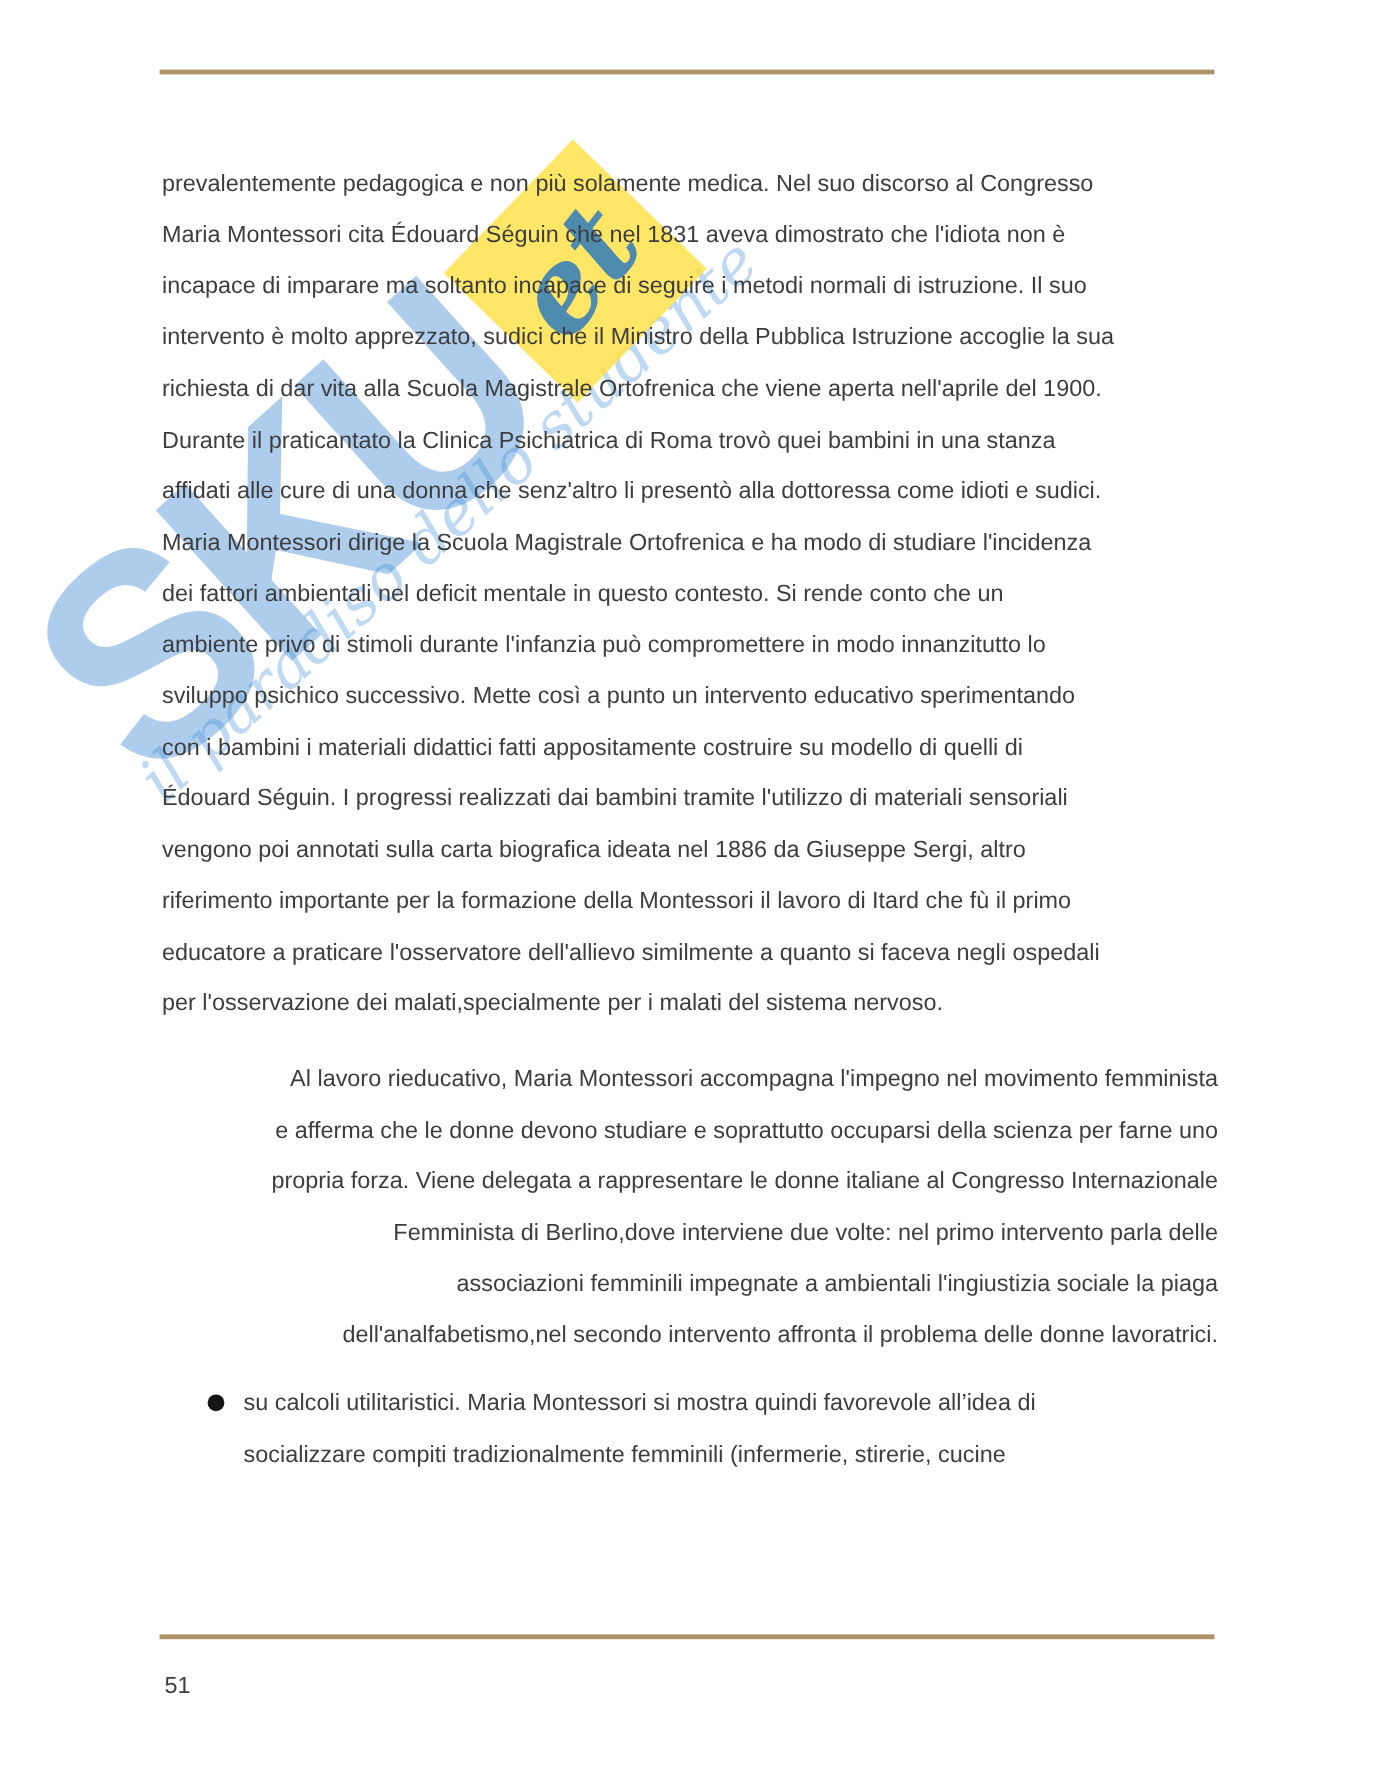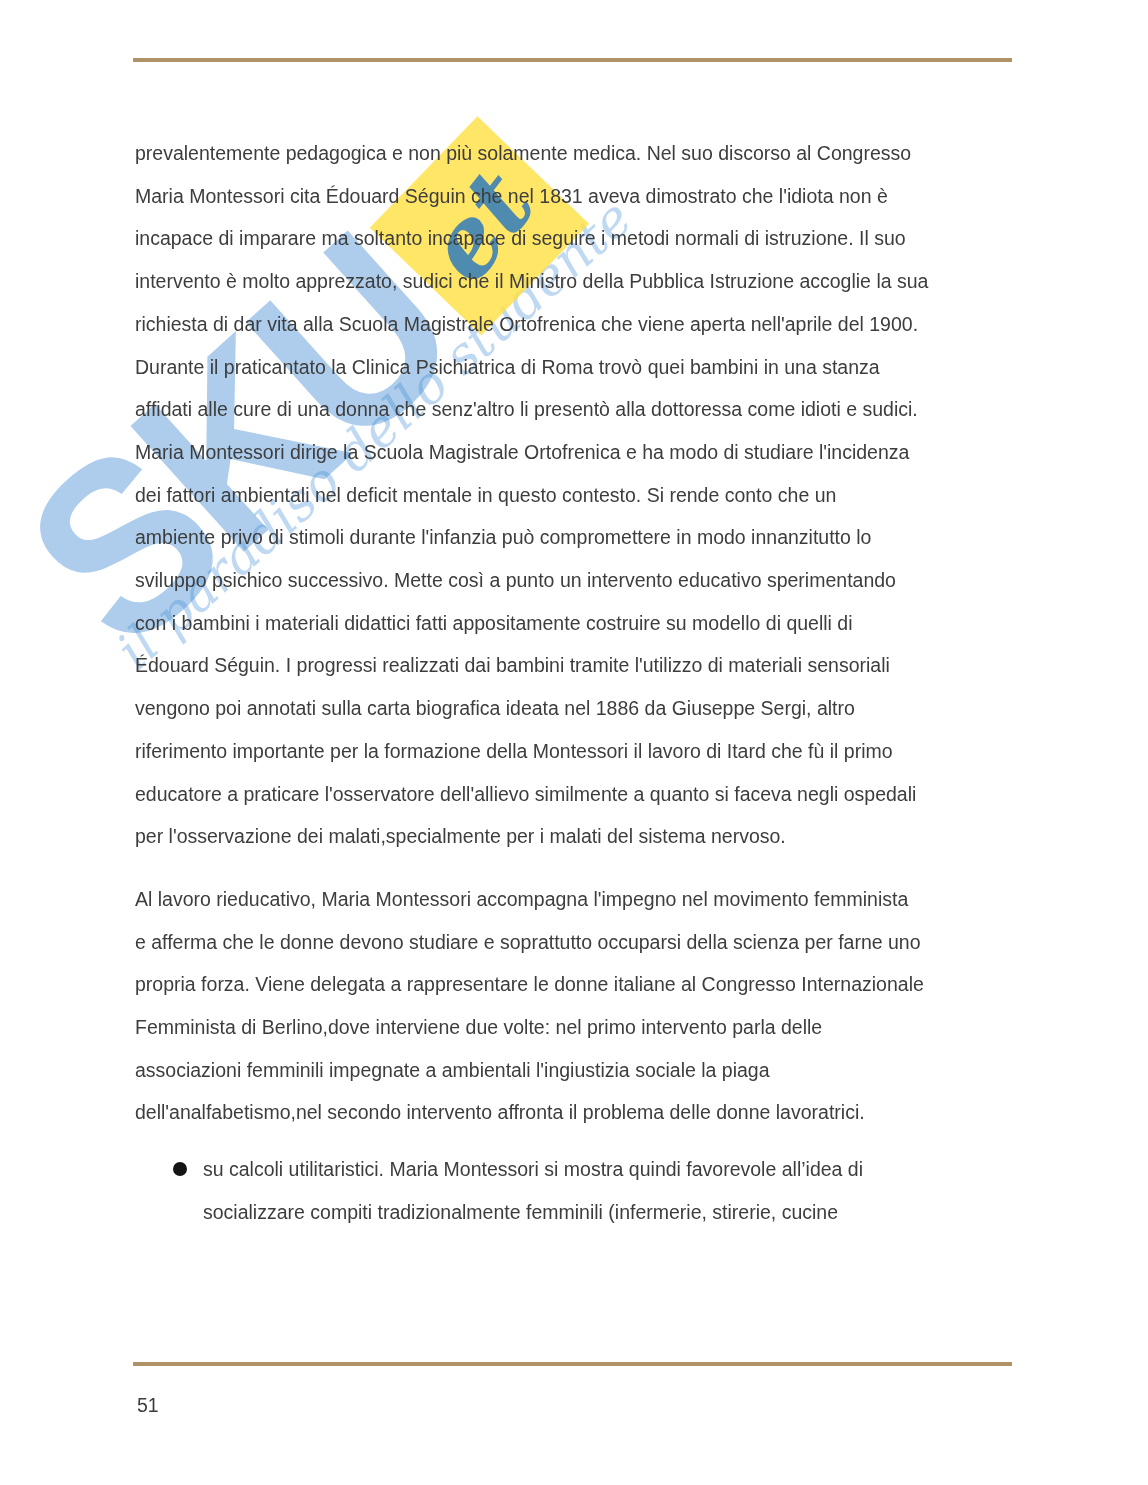--- a/index.html
+++ b/index.html
@@ -39,21 +39,21 @@
   }
   .wm-tagline {
     margin:-60px 0 0 150px; white-space:nowrap;
     font-family:"DejaVu Serif", serif; font-style:italic;
     font-size:52px; color:rgba(138,186,232,0.55);
   }
 
   
   .content { position:absolute; left:135px; top:132px; width:880px; z-index:2; }
   .line { line-height:42.7px; font-size:19.5px; white-space:nowrap; }
-  .para-2 { margin-top:20px; }
+  .para-2 { margin-top:20px;text-align:right; }
   .bullet-item { position:relative; margin-top:14px; padding-left:68px; }
   .bullet-dot {
     position:absolute; left:38px; top:14px; width:14px; height:14px;
     border-radius:50%; background:#141414;
   }
 
   .page-number {
     position:absolute; left:137px; top:1384px; z-index:2;
     font-size:19.5px; line-height:42.7px;
   }

